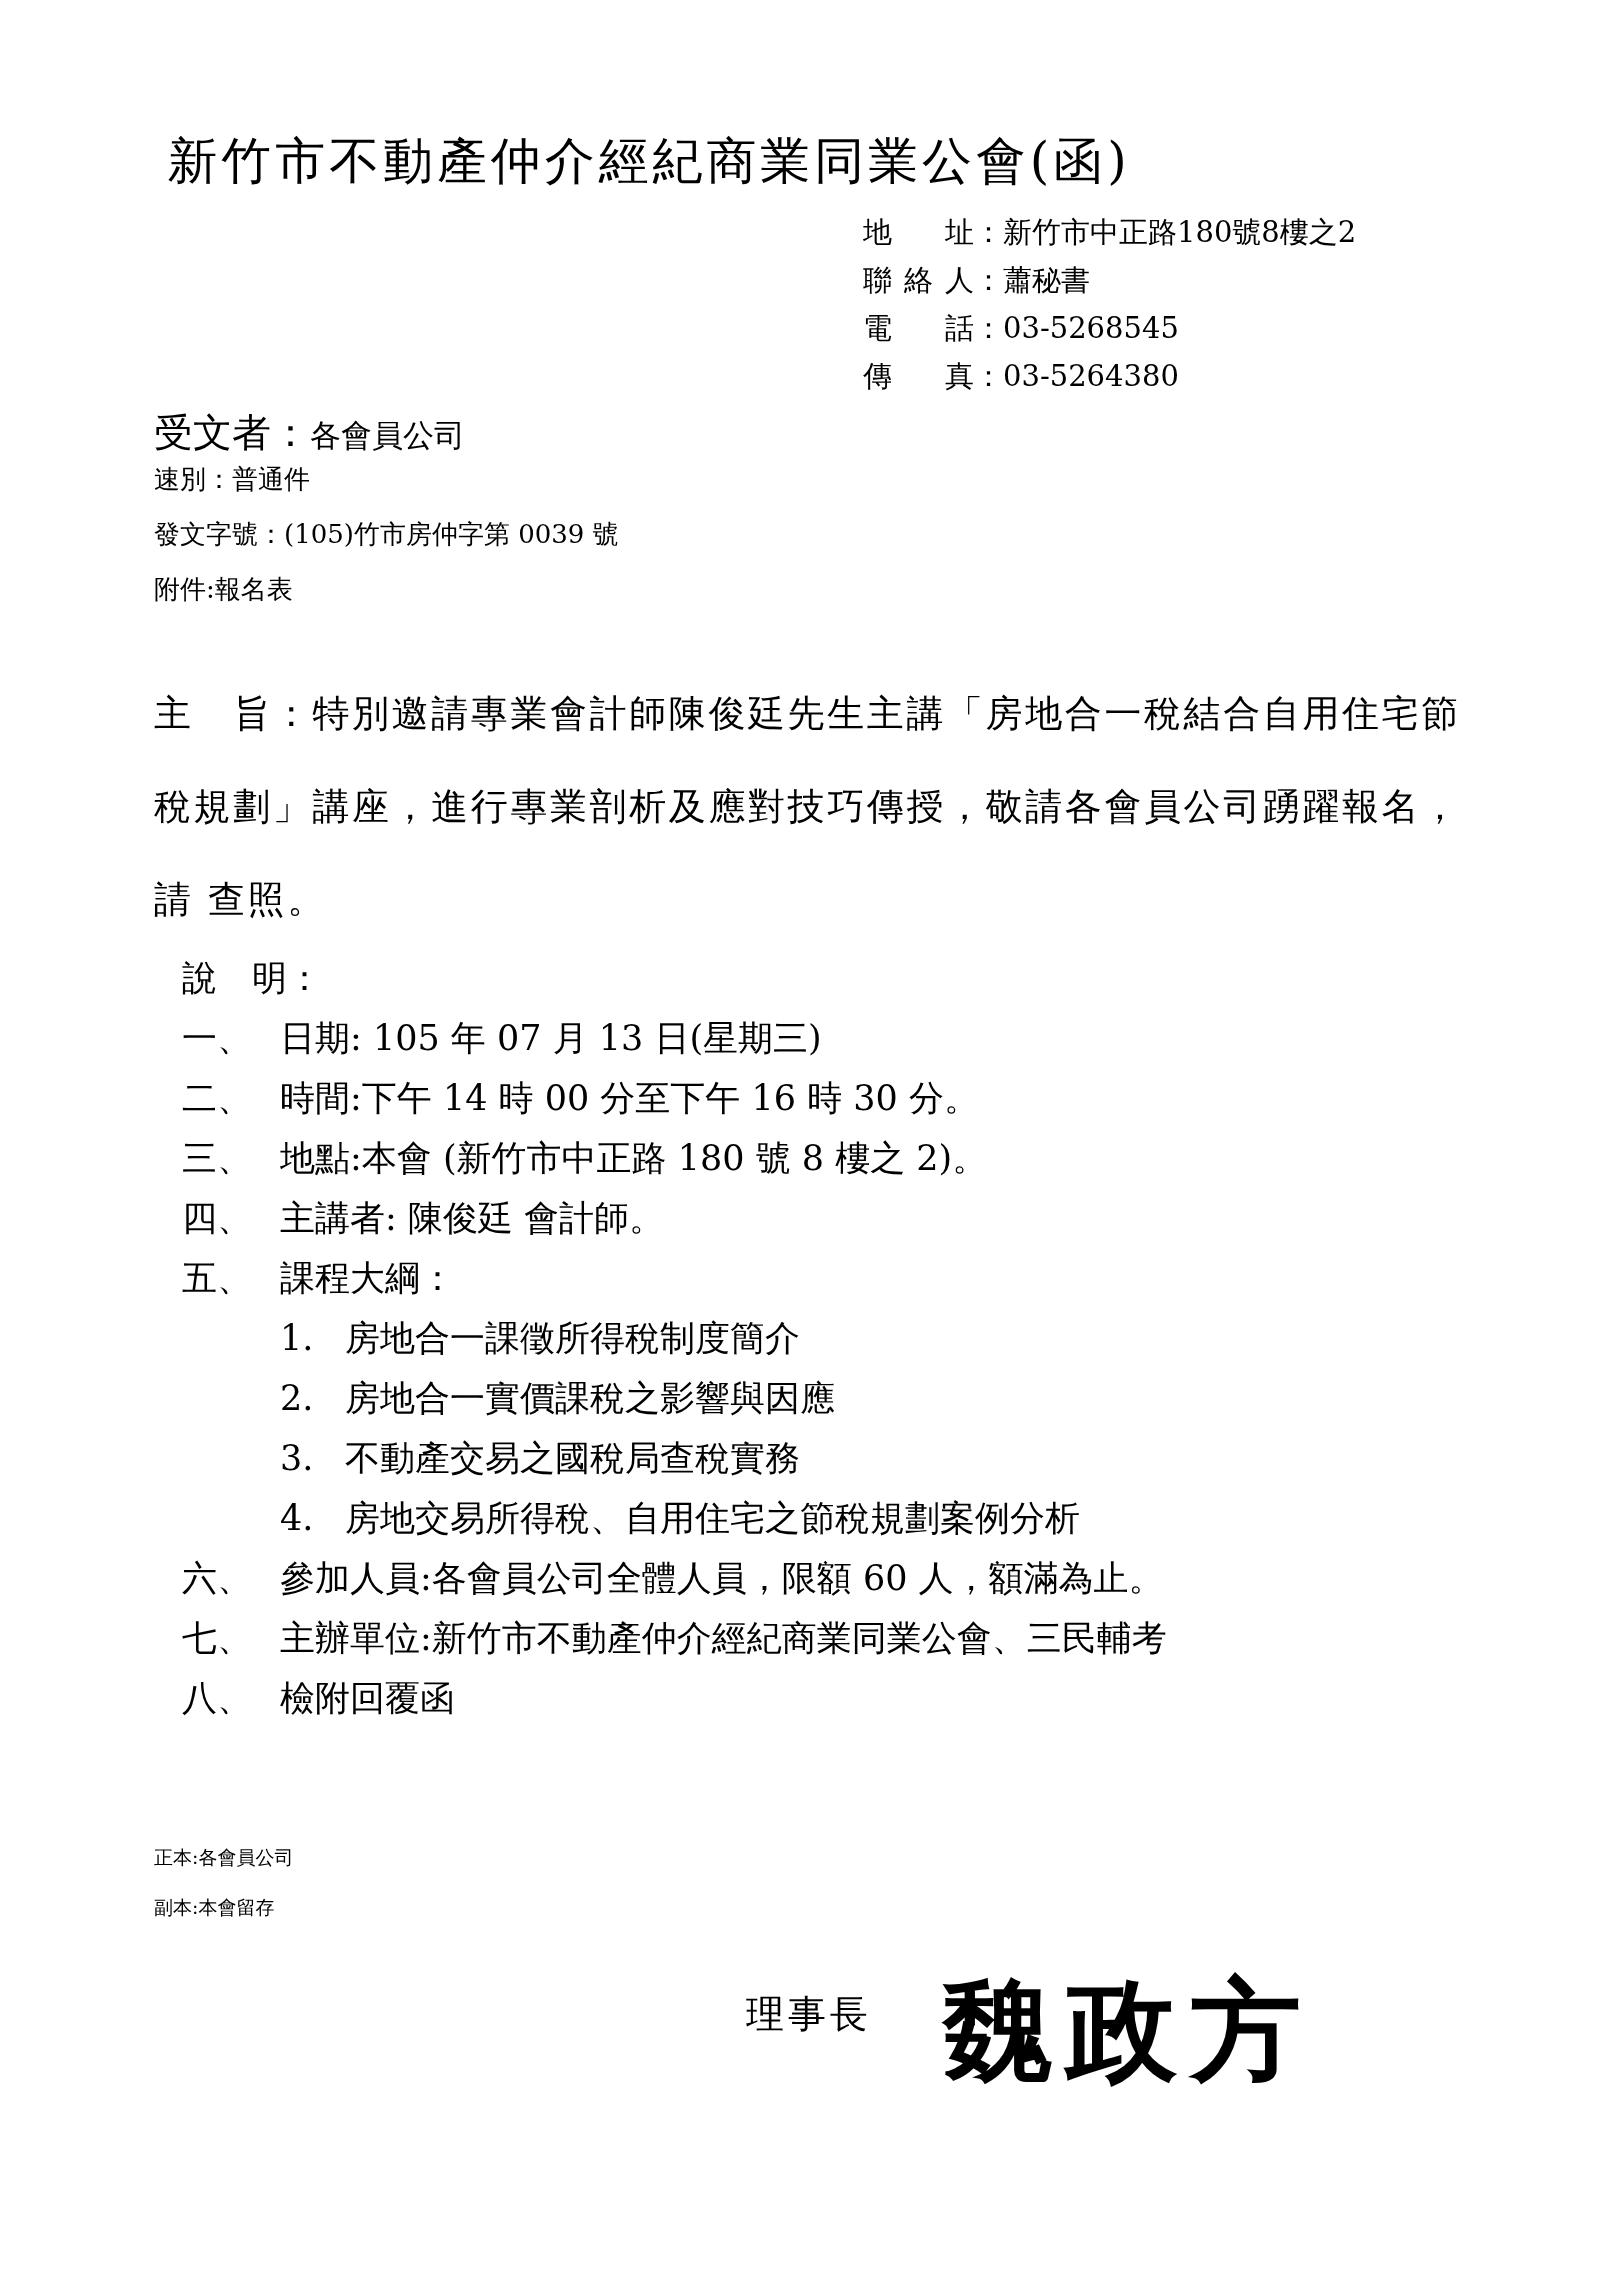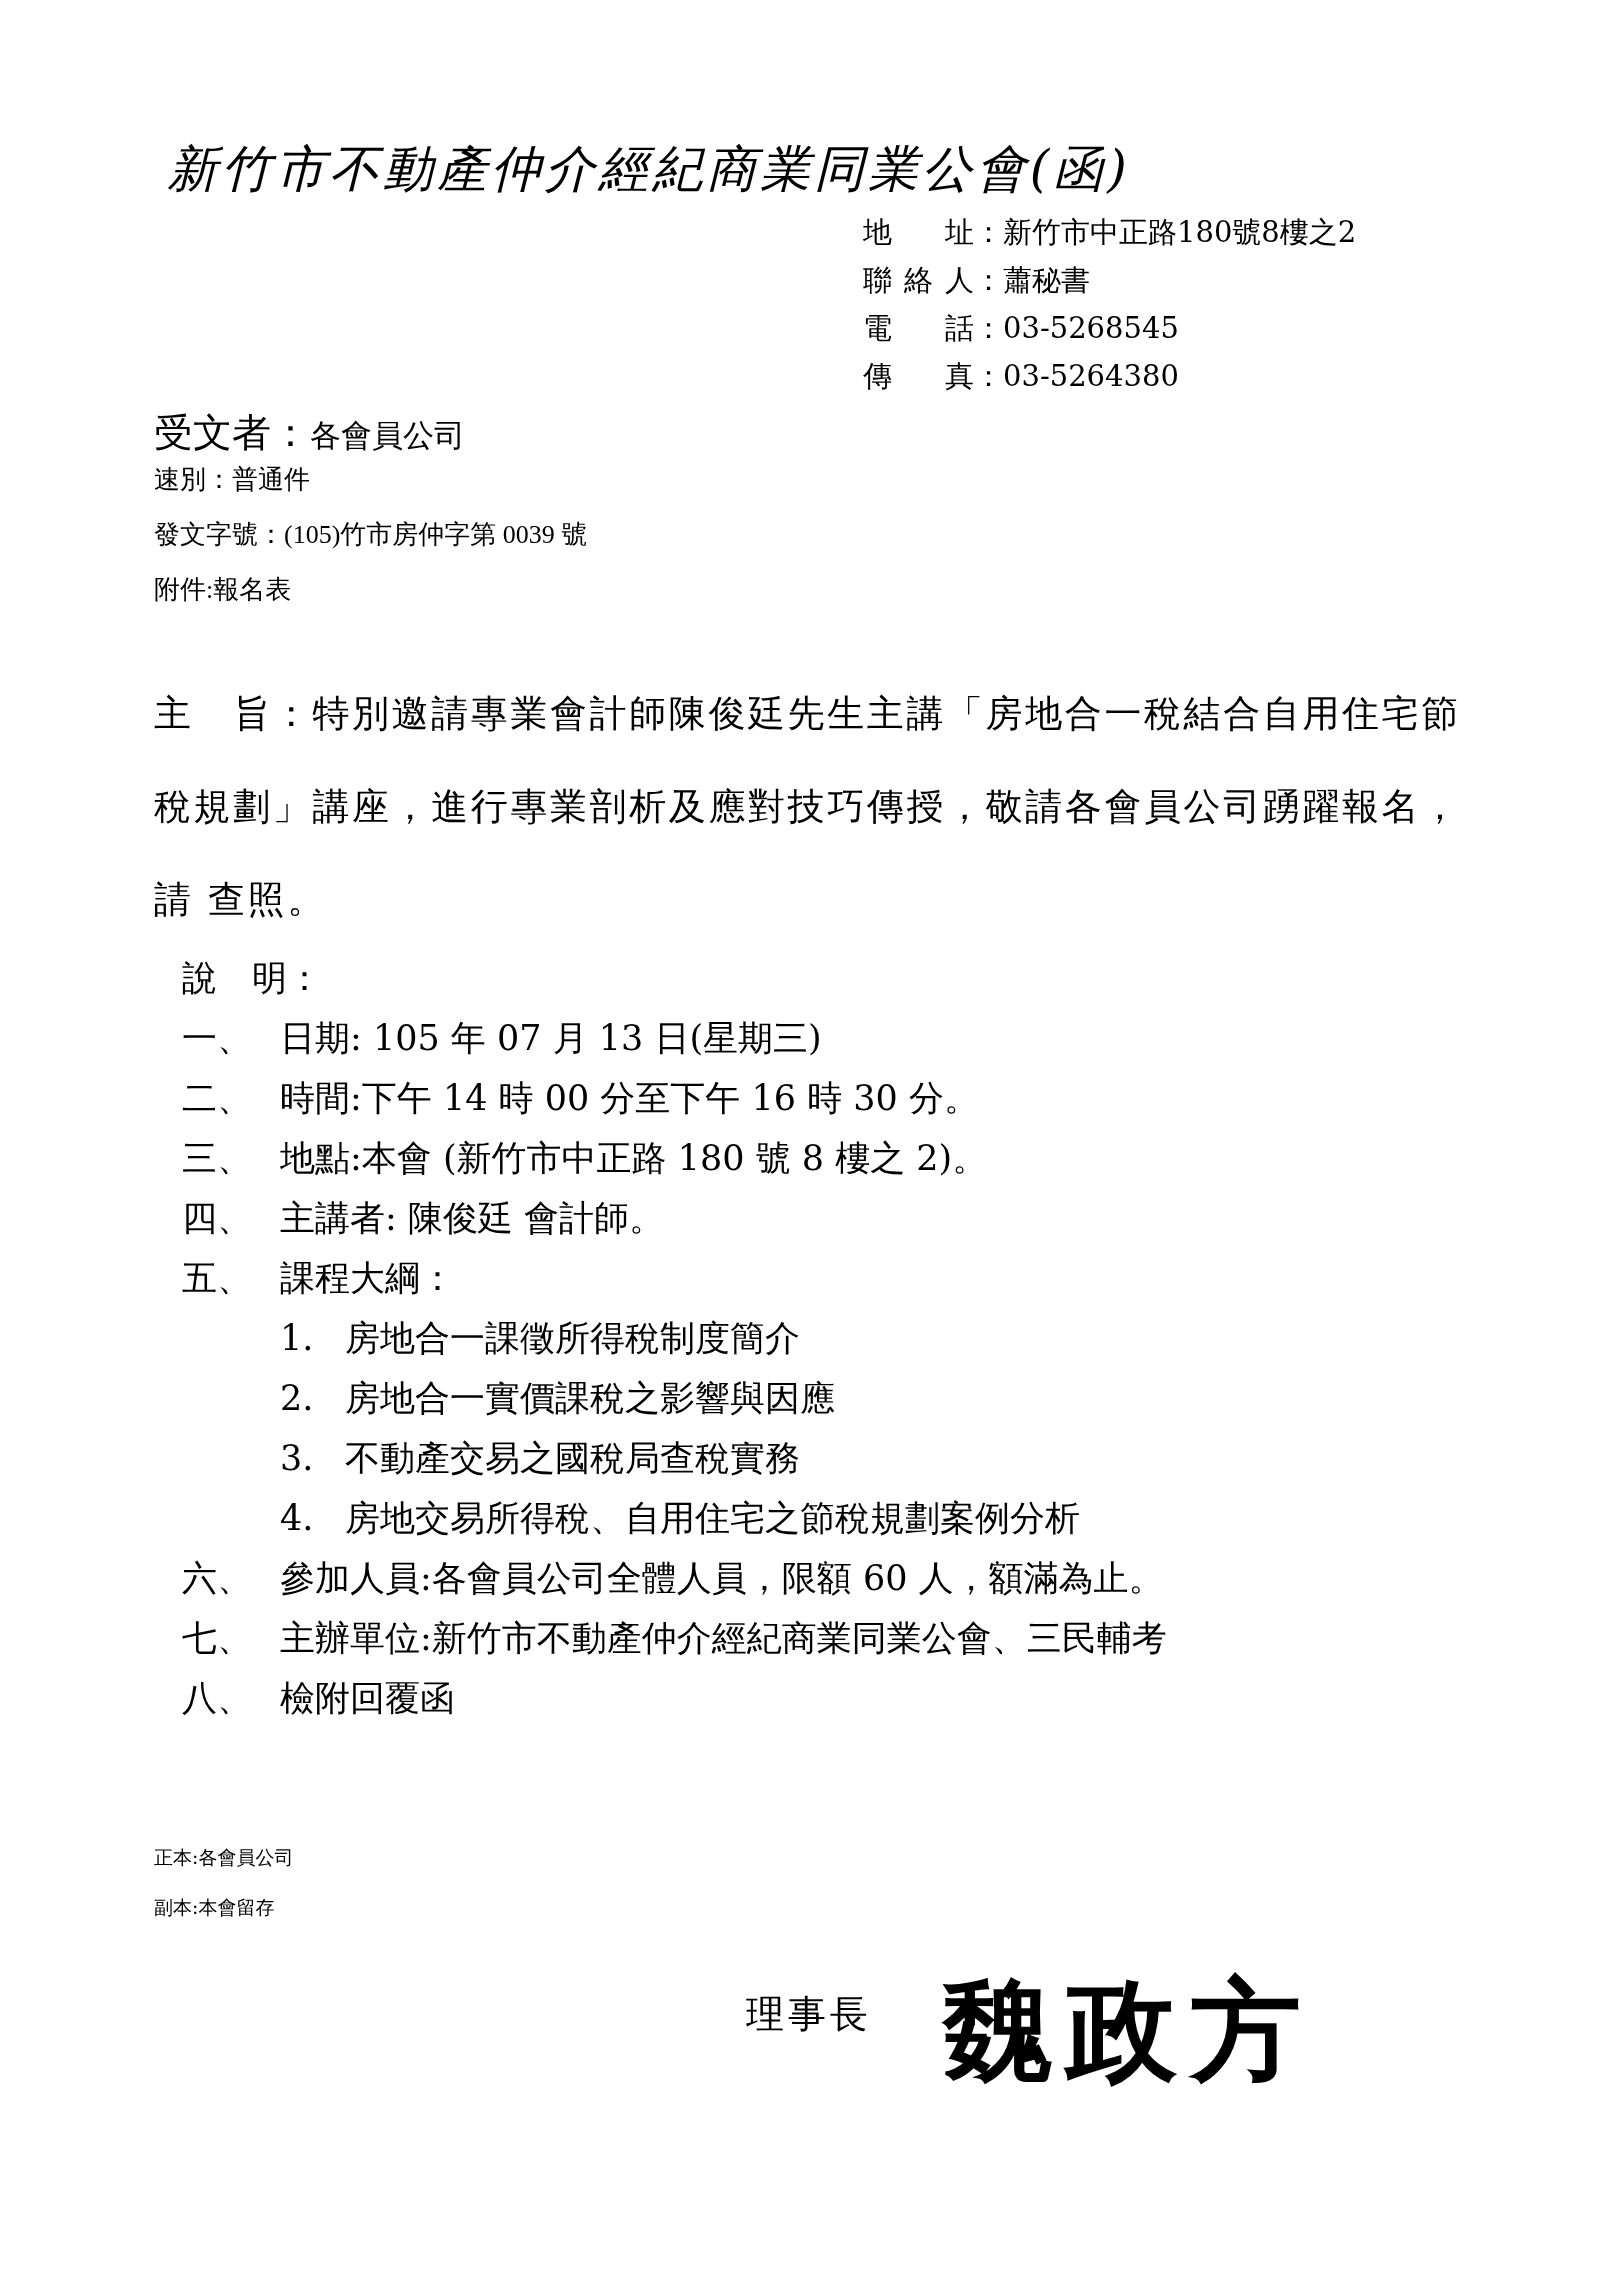--- a/index.html
+++ b/index.html
@@ -1,24 +1,24 @@
 <!DOCTYPE html>
 <html style="font-size:10.5px"><head>
 <meta charset="utf-8">
 <style>
   html, body { margin: 0; padding: 0; background: #ffffff; }
   body { width: 1622px; height: 2295px; position: relative; overflow: hidden;
          font-family: "DejaVu Serif", "Liberation Serif", serif; color: #000; }
   .abs { position: absolute; white-space: nowrap; }
-  .title { left: 0; width: 1298px; top: 136px; text-align: center; font-size: 50px; letter-spacing: 3.9px; font-style: italic; }
+  .title { left: 0; width: 1298px; top: 128px; text-align: center; font-size: 50px; letter-spacing: 3.9px; }
   .contact { left: 863px; font-size: 29px; line-height: 48px; }
   .contact .row { display: flex; }
   .contact .lbl { display: inline-block; width: 111px; text-align-last: justify; }
   .recipient { left: 154px; top: 406px; font-size: 39px; }
-  .meta { left: 154px; font-size: 26px; line-height: 55px; top: 452px; font-family: Liberation Serif, serif; }
+  .meta { left: 154px; font-size: 26px; line-height: 55px; top: 452px; }
   .subject { left: 154px; top: 667px; font-size: 37px; line-height: 93px; width: 1322px; white-space: normal; letter-spacing: 2.6px; }
   .explain { left: 154px; top: 948px; font-size: 35px; line-height: 60px; margin-left: 28px; }
   .explain .item { display: flex; }
   .explain .num { display: inline-block; width: 98px; }
   .explain .sub { padding-left: 98px; }
   .explain .sub .snum { display: inline-block; width: 65px; }
   .copies { left: 154px; top: 1832px; font-size: 19px; line-height: 50px; }
   .sig-role { left: 746px; top: 1989px; font-size: 38px; letter-spacing: 3.9px; }
   .sig-name { left: 942px; top: 1957px; font-size: 111px; letter-spacing: 13px; font-weight: bold; }
 </style>

